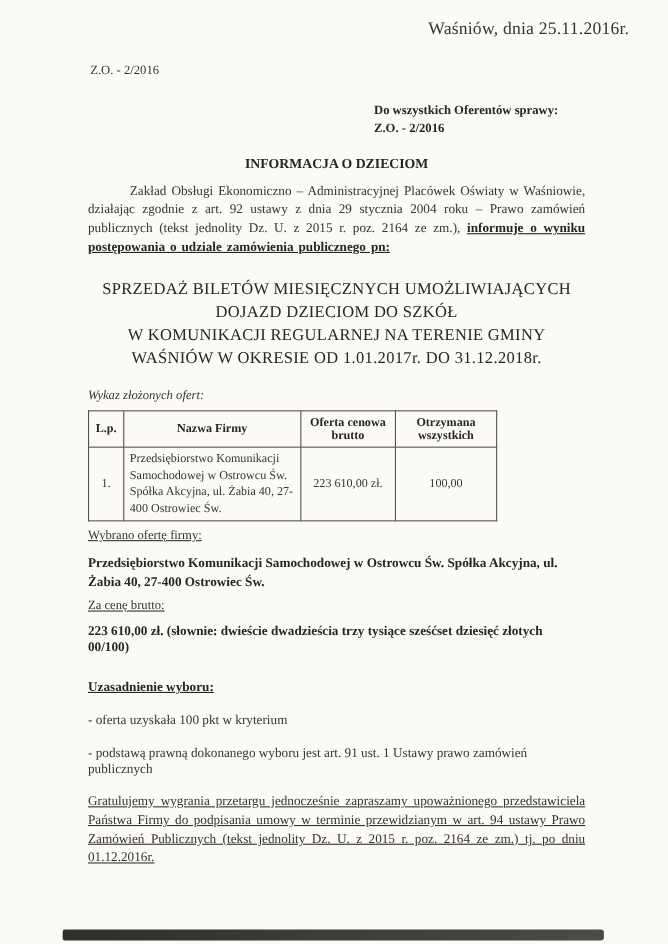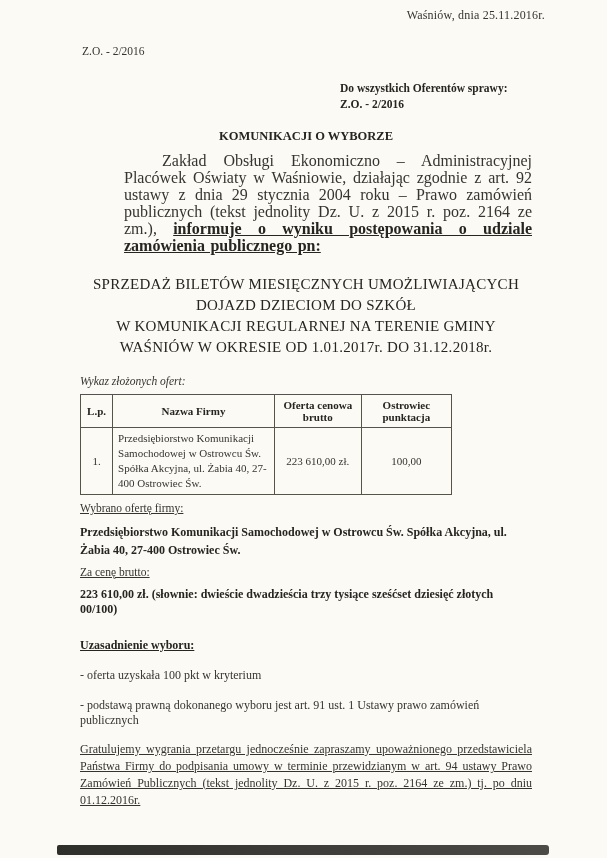--- a/index.html
+++ b/index.html
@@ -10,24 +10,24 @@
   }
   .page {
     position: relative;
     width: 607px; height: 858px;
     background: #fbfaf5;
     font-family: "Liberation Serif", "DejaVu Serif", serif;
     color: #36342e;
     font-size: 12px;
   }
   .date-line {
-    padding-top: 8px;
-    margin-right: 62px;
+    padding-top: 18px;
+    margin-right: 35px;
     text-align: right;
-    font-size: 12px;
+    font-size: 16px;
     letter-spacing: 0.2px;
   }
   .case-number {
     margin: 22px 0 0 82px;
     font-size: 11.5px;
   }
   .addressee {
     margin: 23px 0 0 340px;
     font-weight: bold;
     color: #26251f;
@@ -43,24 +43,23 @@
     text-align: center;
     font-weight: bold;
     color: #26251f;
     font-size: 12.5px;
     line-height: 1.25;
   }
   .intro {
     margin-top: 7px;
     text-align: justify;
     text-indent: 38px;
-    font-size: 16px;
+    font-size: 12px;
     line-height: 17px;
     word-spacing: 1.5px;
-    margin-left: 44px;
   }
   .intro .emph {
     font-weight: bold;
     text-decoration: underline;
     color: #26251f;
   }
   .main-title {
     margin-top: 20px;
     text-align: center;
     font-weight: normal;
@@ -152,41 +151,41 @@
   <div class="case-number">Z.O. - 2/2016</div>
 
   <div class="addressee">
     <div>Do wszystkich Oferentów sprawy:</div>
     <div>Z.O. - 2/2016</div>
   </div>
 
   <div class="content">
 
     <div class="heading">
-      <div>KOMUNIKACJI O WYBORZE</div>
+      <div>INFORMACJA O DZIECIOM</div>
     </div>
 
     <div class="intro"><span>Zakład Obsługi Ekonomiczno – Administracyjnej Placówek Oświaty w Waśniowie, działając zgodnie z art. 92 ustawy z dnia 29 stycznia 2004 roku – Prawo zamówień publicznych (tekst jednolity Dz. U. z 2015 r. poz. 2164 ze zm.), </span><span class="emph">informuje o wyniku postępowania o udziale zamówienia publicznego pn:</span></div>
 
     <div class="main-title">
       <div>SPRZEDAŻ BILETÓW MIESIĘCZNYCH UMOŻLIWIAJĄCYCH</div>
       <div>DOJAZD DZIECIOM DO SZKÓŁ</div>
       <div>W KOMUNIKACJI REGULARNEJ NA TERENIE GMINY</div>
       <div>WAŚNIÓW W OKRESIE  OD 1.01.2017r. DO 31.12.2018r.</div>
     </div>
 
     <div class="offers-label">Wykaz złożonych ofert:</div>
 
     <table class="offers">
       <thead>
         <tr>
           <th>L.p.</th>
           <th>Nazwa Firmy</th>
           <th>Oferta cenowa brutto</th>
-          <th>Ostrowiec punktacja</th>
+          <th>Otrzymana wszystkich</th>
         </tr>
       </thead>
       <tbody>
         <tr>
           <td class="cell-lp">1.</td>
           <td class="cell-name">Przedsiębiorstwo Komunikacji Samochodowej w Ostrowcu Św. Spółka Akcyjna, ul. Żabia 40, 27-400 Ostrowiec Św.</td>
           <td class="cell-price">223 610,00 zł.</td>
           <td class="cell-points">100,00</td>
         </tr>
       </tbody>

